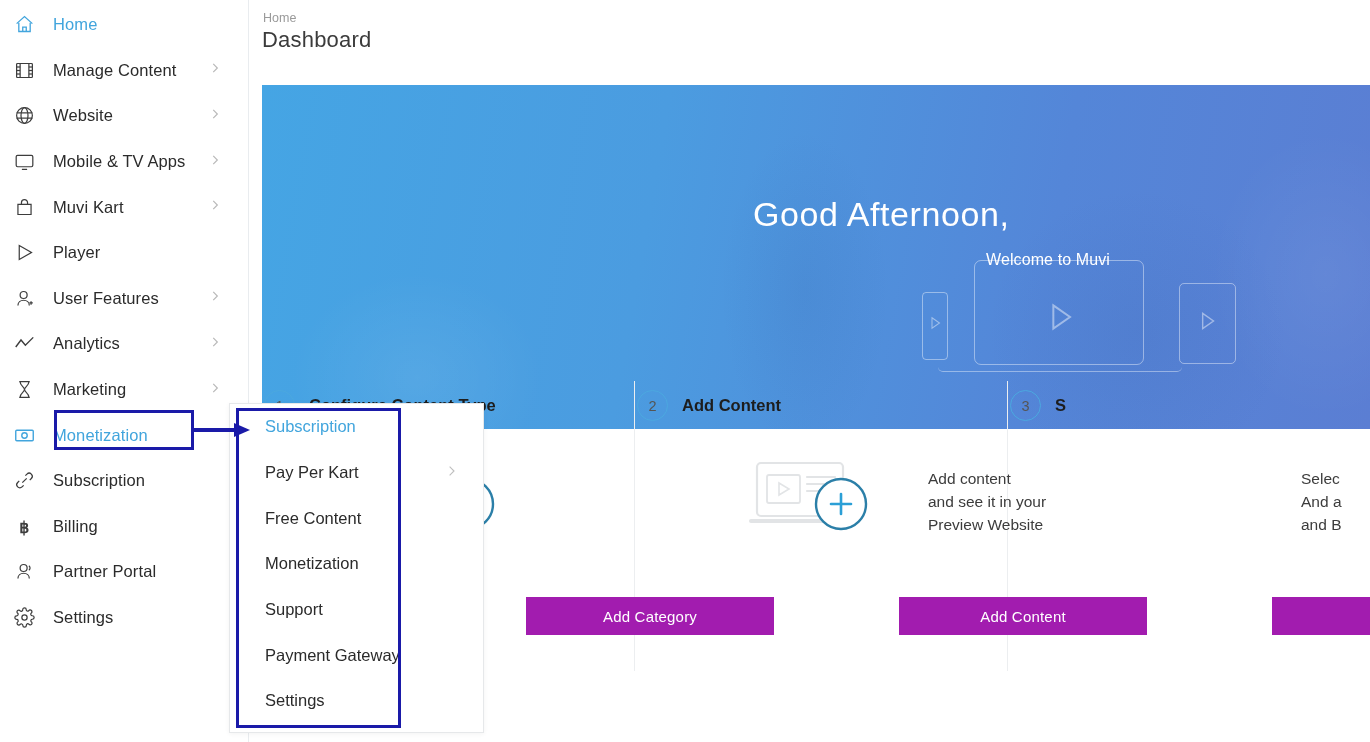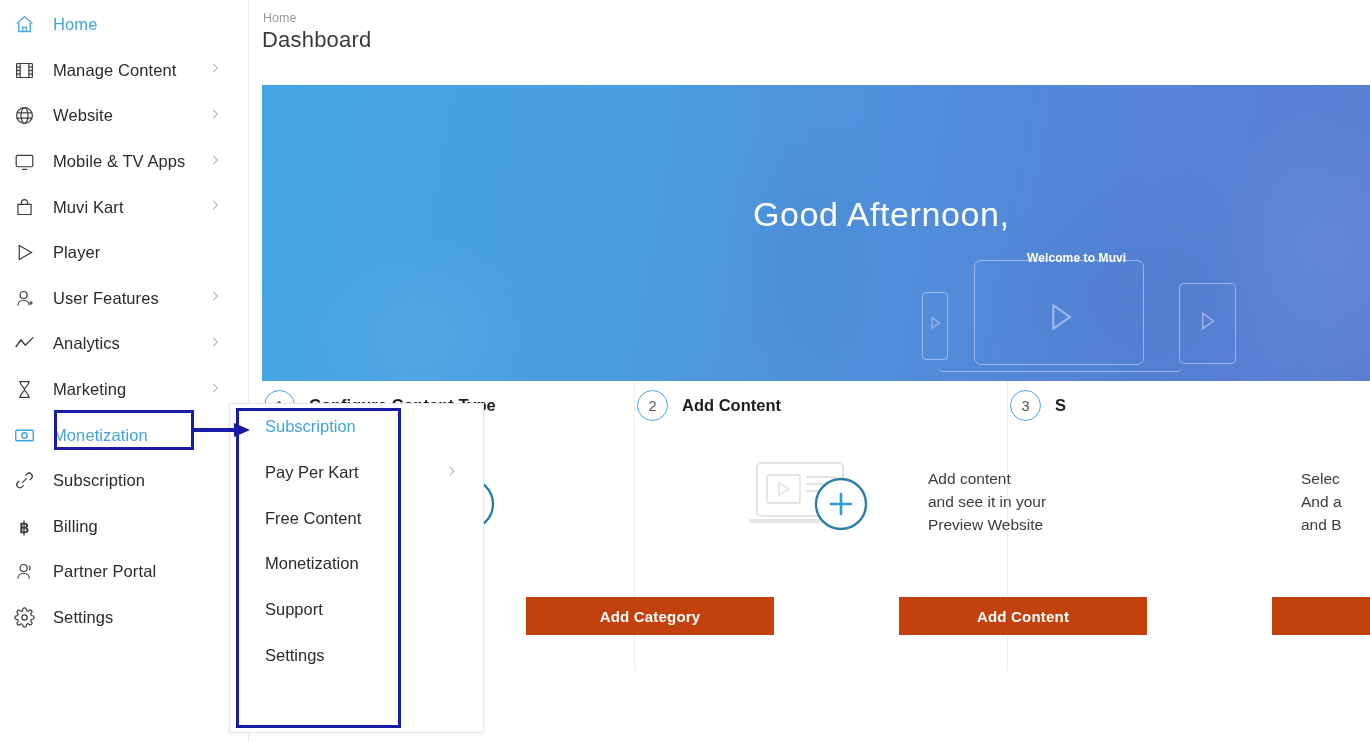--- a/index.html
+++ b/index.html
@@ -78,45 +78,44 @@
   }
   .page-title {
     position: absolute; left: 13px; top: 27px;
     font-size: 22px; font-weight: 400; color: #3b3b3b;
     letter-spacing: .2px;
   }
 
   
   .banner {
     position: absolute; left: 13px; top: 85px;
-    width: 1108px; height: 296px;
+    width: 1108px; height: 344px;
     background: linear-gradient(100deg, #45a5e4 0%, #4b9ce0 35%, #5486d8 70%, #5b7ed3 100%);
     overflow: hidden;
   }
   .banner::before {
     content:"";
     position:absolute; inset:0;
     background:
       radial-gradient(ellipse 180px 150px at 14% 85%, rgba(255,255,255,.07), transparent 70%),
       radial-gradient(ellipse 120px 230px at 49% 60%, rgba(40,80,150,.10), transparent 70%),
       radial-gradient(ellipse 210px 200px at 79% 72%, rgba(40,80,150,.10), transparent 72%),
       radial-gradient(ellipse 160px 200px at 96% 55%, rgba(255,255,255,.06), transparent 72%);
   }
   .greeting {
     position: absolute; left: 491px; top: 110px;
     font-size: 34px; color: #ffffff; font-weight: 300;
     letter-spacing: .6px;
     z-index: 4;
   }
   .welcome {
     position: absolute; left: 724px; top: 166px;
-    font-size: 12px; color: #ffffff; font-weight: bold;
+    font-size: 16px; color: #ffffff; font-weight: normal;
     letter-spacing: .1px;
     z-index: 6;
-    margin-left: 41px;
   }
   .dev-laptop {
     position: absolute; left: 712px; top: 175px;
     width: 170px; height: 105px;
     border: 1.6px solid rgba(255,255,255,.42);
     border-radius: 7px;
     z-index: 3;
   }
   .dev-laptop-base {
     position: absolute; left: 676px; top: 282px;
@@ -175,24 +174,24 @@
     font-size: 15.5px; color: #3c3c3c; line-height: 23px;
     white-space: nowrap;
   }
   .step-illus {
     position: absolute; left: 112px; top: 72px;
     width: 140px; height: 92px;
   }
   .step-btn {
     position: absolute; left: 264px; top: 216px;
     width: 248px; height: 38px;
-    background: #c2410c;
+    background: #a21caf;
     color: #ffffff;
     border: none;
-    font-size: 15px; font-weight: bold;
+    font-size: 15px; font-weight: normal;
     font-family: "Liberation Sans", sans-serif;
     cursor: pointer;
     letter-spacing: .2px;
   }
 
   
   .flyout {
     position: absolute;
     left: 213px; top: 403px;
     width: 255px; height: 330px;
@@ -538,20 +537,23 @@
     <div class="fly-item">
       <span>Free Content</span>
     </div>
     <div class="fly-item">
       <span>Monetization</span>
     </div>
     <div class="fly-item">
       <span>Support</span>
     </div>
     <div class="fly-item">
+      <span>Payment Gateway</span>
+    </div>
+    <div class="fly-item">
       <span>Settings</span>
     </div>
   </div>
 
   <div class="hl-box"></div>
   <div class="fly-hl"></div>
   <div class="hl-arrow">
     <svg width="60" height="16" viewBox="0 0 60 16">
       <line x1="0" y1="8" x2="44" y2="8" stroke="#1a1aa8" stroke-width="4"></line>
       <polygon points="42,1 58,8 42,15" fill="#1a1aa8"></polygon>

